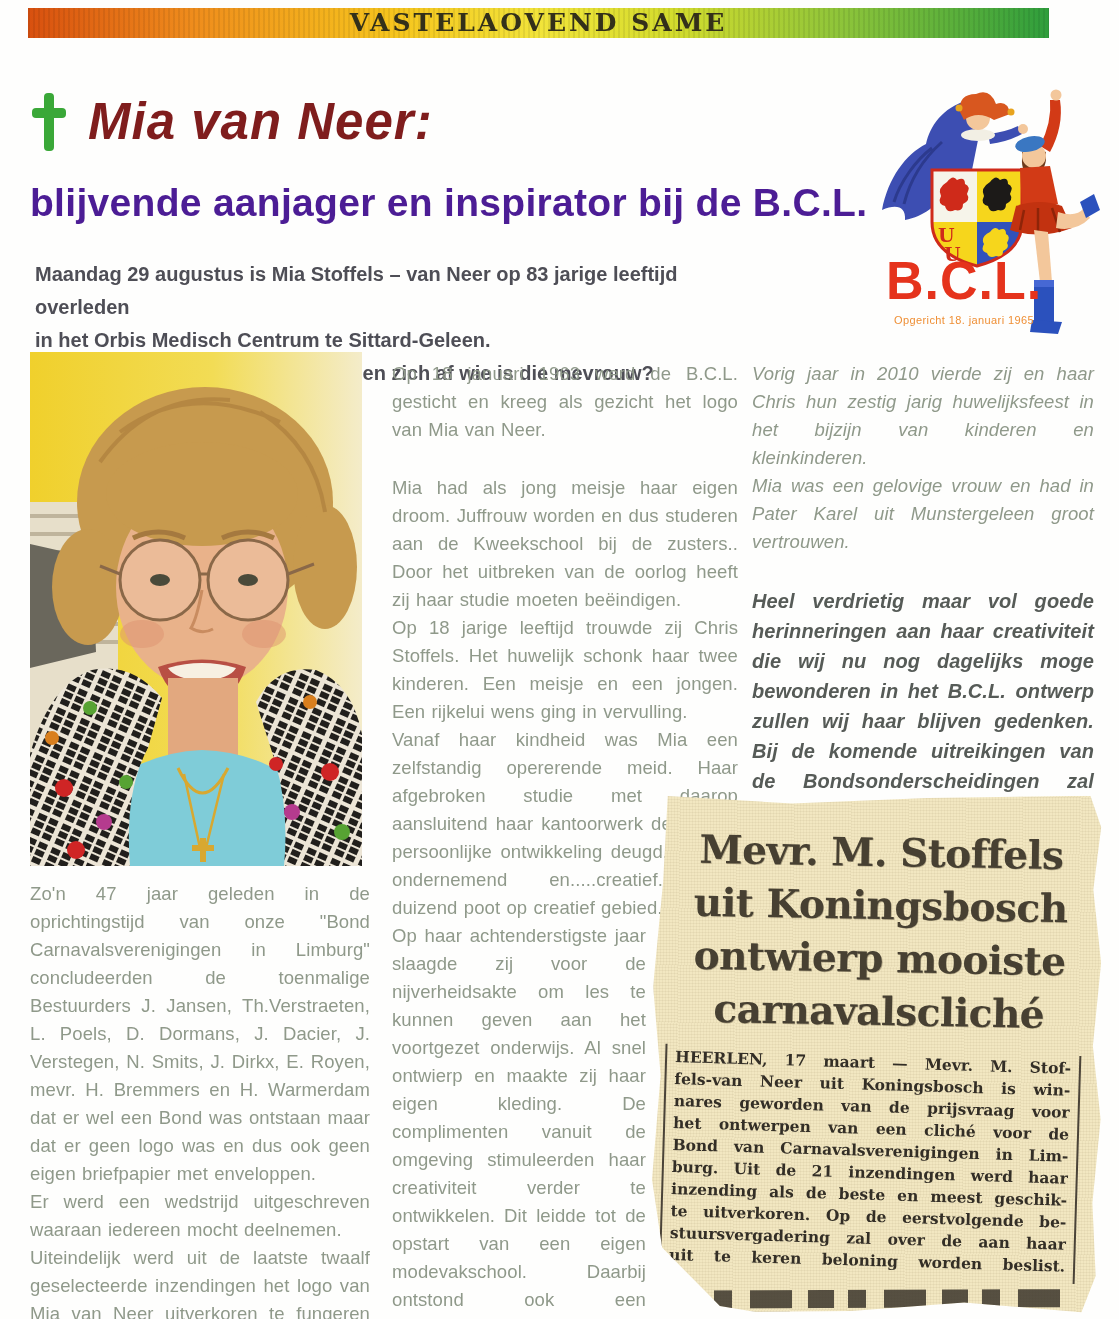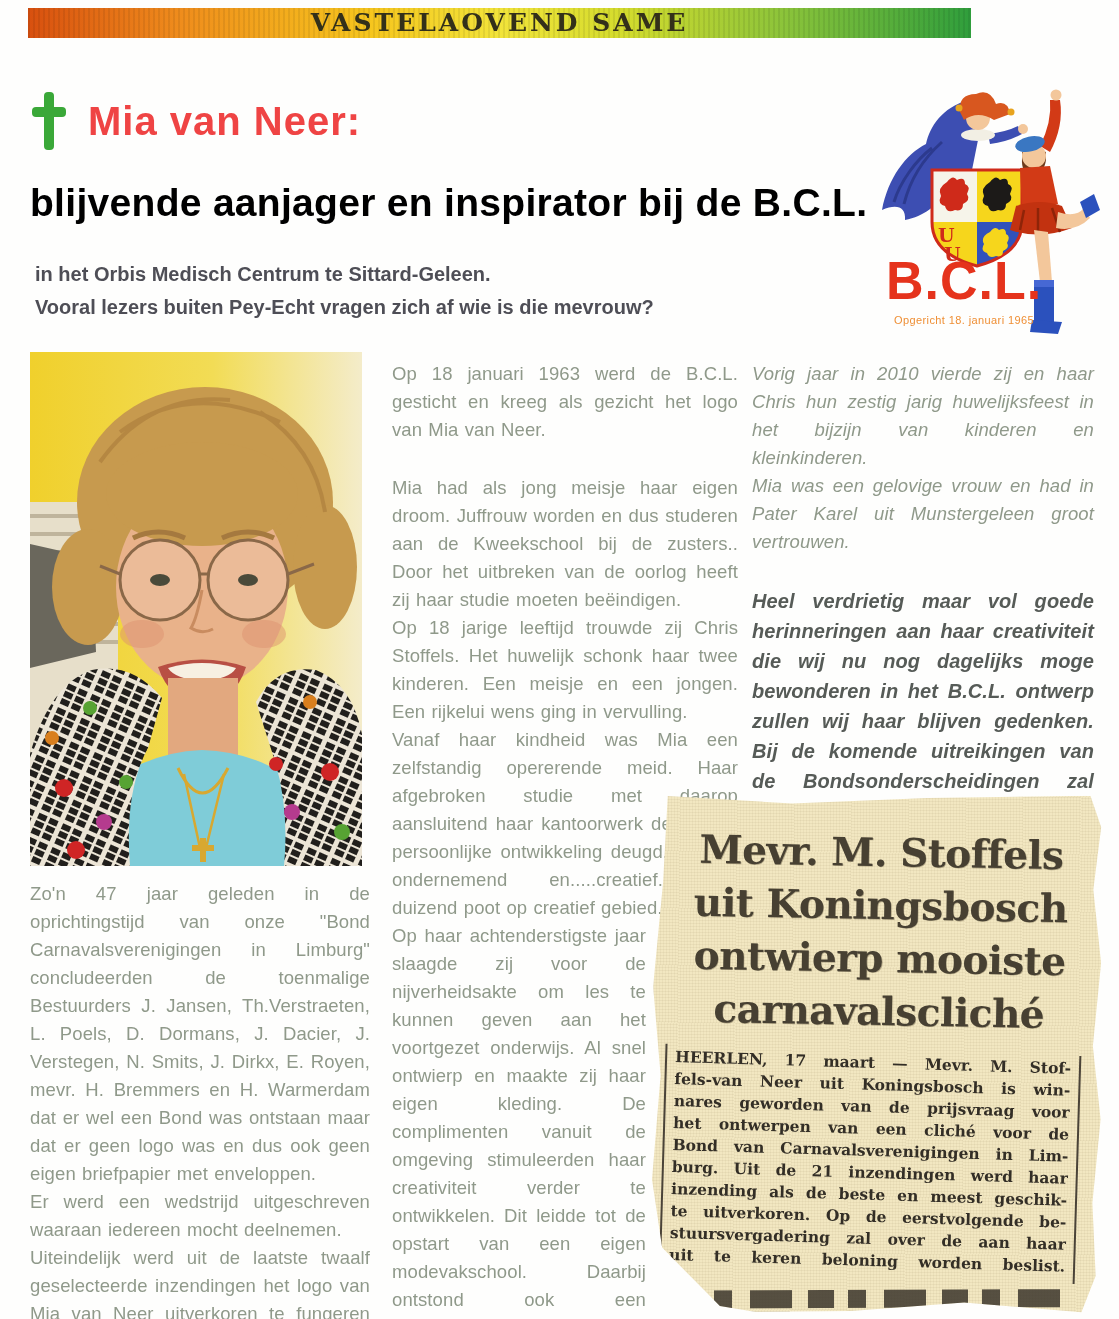--- a/index.html
+++ b/index.html
@@ -1,34 +1,34 @@
 <!DOCTYPE html>
 <html><head>
 <meta charset="utf-8">
 <style>
   html,body{margin:0;padding:0;background:#ffffff;}
   #page{position:relative;width:1119px;height:1319px;background:#fefefd;overflow:hidden;
         font-family:"Liberation Sans",sans-serif;}
 
   
-  .band{position:absolute;left:28px;top:8px;width:943px;height:30px;
+  .band{position:absolute;left:28px;top:8px;width:1021px;height:30px;
     background:linear-gradient(90deg,#d8500f 0%,#ef8c1c 16%,#f6c51d 36%,#f2e43a 50%,#d4dc2d 63%,#8cc43a 80%,#2f9e3c 100%);}
   .band::after{content:"";position:absolute;inset:0;
     background:repeating-linear-gradient(90deg,rgba(0,0,0,0.07) 0 2px,transparent 2px 5px);}
   .band-text{position:relative;z-index:2;text-align:center;line-height:30px;
     font-family:"DejaVu Serif",serif;font-weight:700;font-size:25px;letter-spacing:3px;color:#33301a;}
 
   
   .title-row{position:absolute;left:32px;top:92px;display:flex;align-items:center;gap:22px;}
   .cross-icon{position:relative;width:34px;height:58px;flex:0 0 auto;}
   .cross-icon i{position:absolute;background:#3aa838;border-radius:4px;}
   .cross-icon .v{left:12px;top:0;width:10px;height:58px;}
   .cross-icon .h{left:0;top:15px;width:34px;height:10px;}
-  .title-text{font-size:40px;font-weight:700;color:#ef4444;letter-spacing:1px;white-space:nowrap;}
-  .subtitle{position:absolute;left:30px;top:181px;font-size:39px;font-weight:700;color:#000000;
+  .title-text{font-size:51px;font-weight:700;color:#7f1d1d;letter-spacing:1px;white-space:nowrap;font-style:italic;}
+  .subtitle{position:absolute;left:30px;top:181px;font-size:39px;font-weight:700;color:#4c1d95;
     letter-spacing:0.3px;white-space:nowrap;}
 
   .intro{position:absolute;left:35px;top:258px;width:735px;font-size:20px;font-weight:700;
     color:#4e4e56;line-height:33px;}
 
   
   .logo-box{position:absolute;left:872px;top:82px;width:230px;height:262px;}
   .logo-box svg{position:absolute;left:0;top:0;display:block;}
   .logo-acronym{position:absolute;left:14px;top:168px;z-index:3;font-size:52px;font-weight:700;
     color:#e5331c;letter-spacing:1px;transform:scaleY(1.04);}
@@ -80,20 +80,21 @@
   <div class="title-row">
     <span class="cross-icon">
         <i class="v"></i>
         <i class="h"></i>
       </span>
     <span class="title-text">Mia van Neer:</span>
   </div>
   <div class="subtitle">blijvende aanjager en inspirator bij de B.C.L.</div>
 
   <div class="intro">
+    <div>Maandag 29 augustus is Mia Stoffels – van Neer op 83 jarige leeftijd overleden</div>
     <div>in het Orbis Medisch Centrum te Sittard-Geleen.</div>
     <div>Vooral lezers buiten Pey-Echt vragen zich af wie is die mevrouw?</div>
   </div>
 
   <div class="logo-box">
     <svg width="230" height="262" viewBox="0 0 230 262">
 
       <path d="M96 18 C70 26 58 44 54 62 C34 72 16 96 10 128 C24 122 34 124 33 138 C52 134 66 124 70 110 C76 120 84 126 92 128 L106 58 Z" fill="#3d4eb2"></path>
       <path d="M60 66 C44 78 28 100 22 120 M70 60 C52 76 38 98 32 122" stroke="#2c3a8e" stroke-width="3" fill="none"></path>
 

